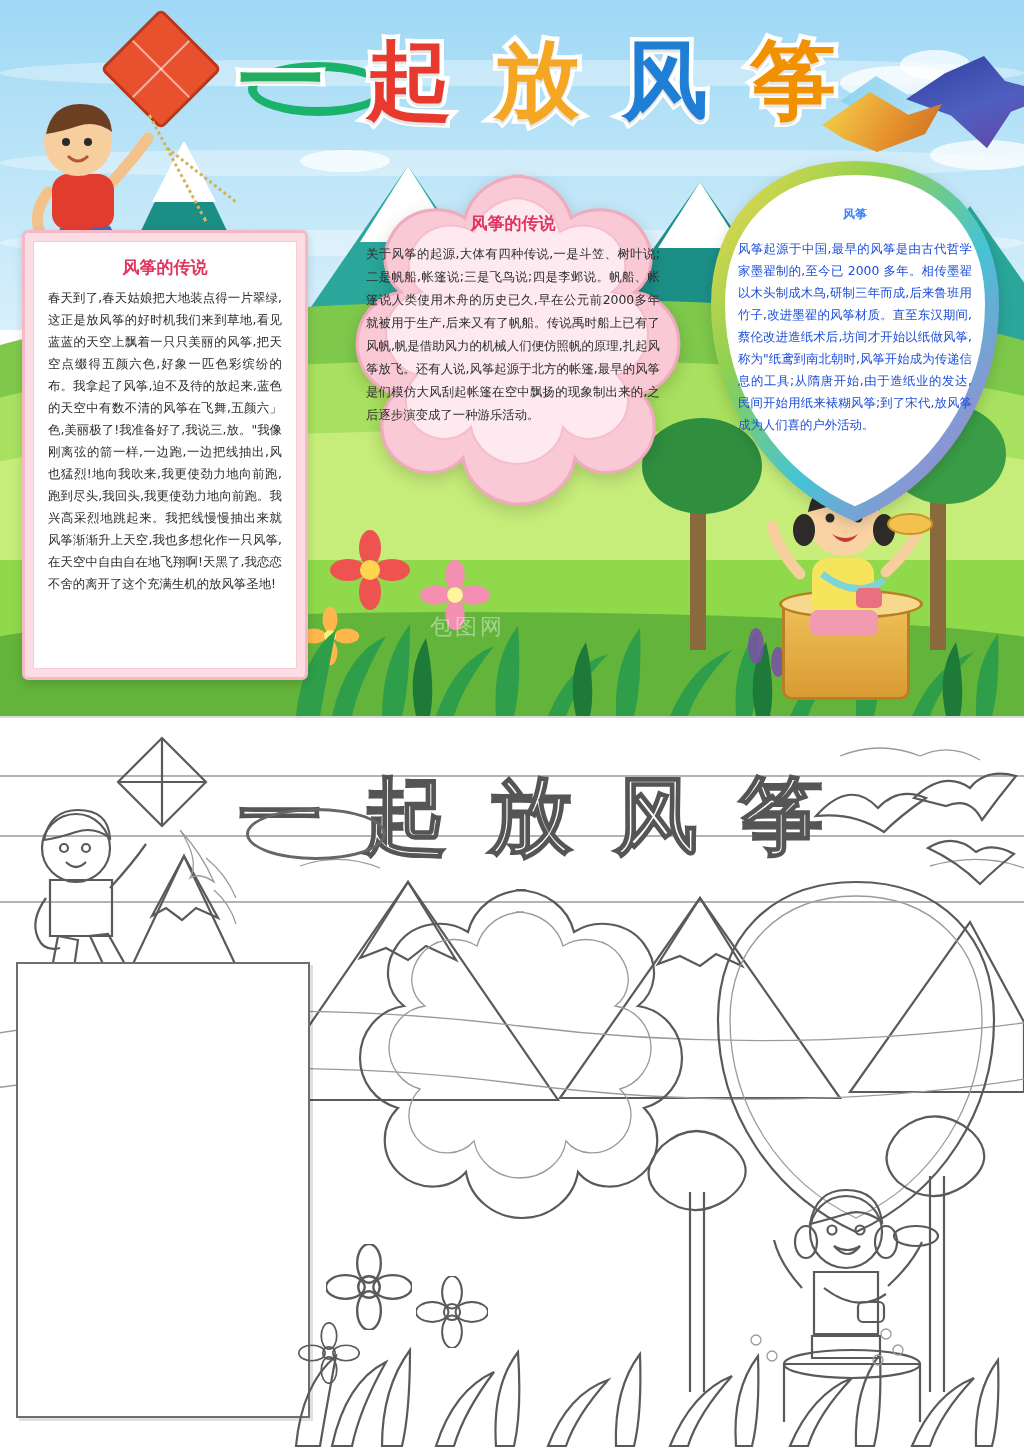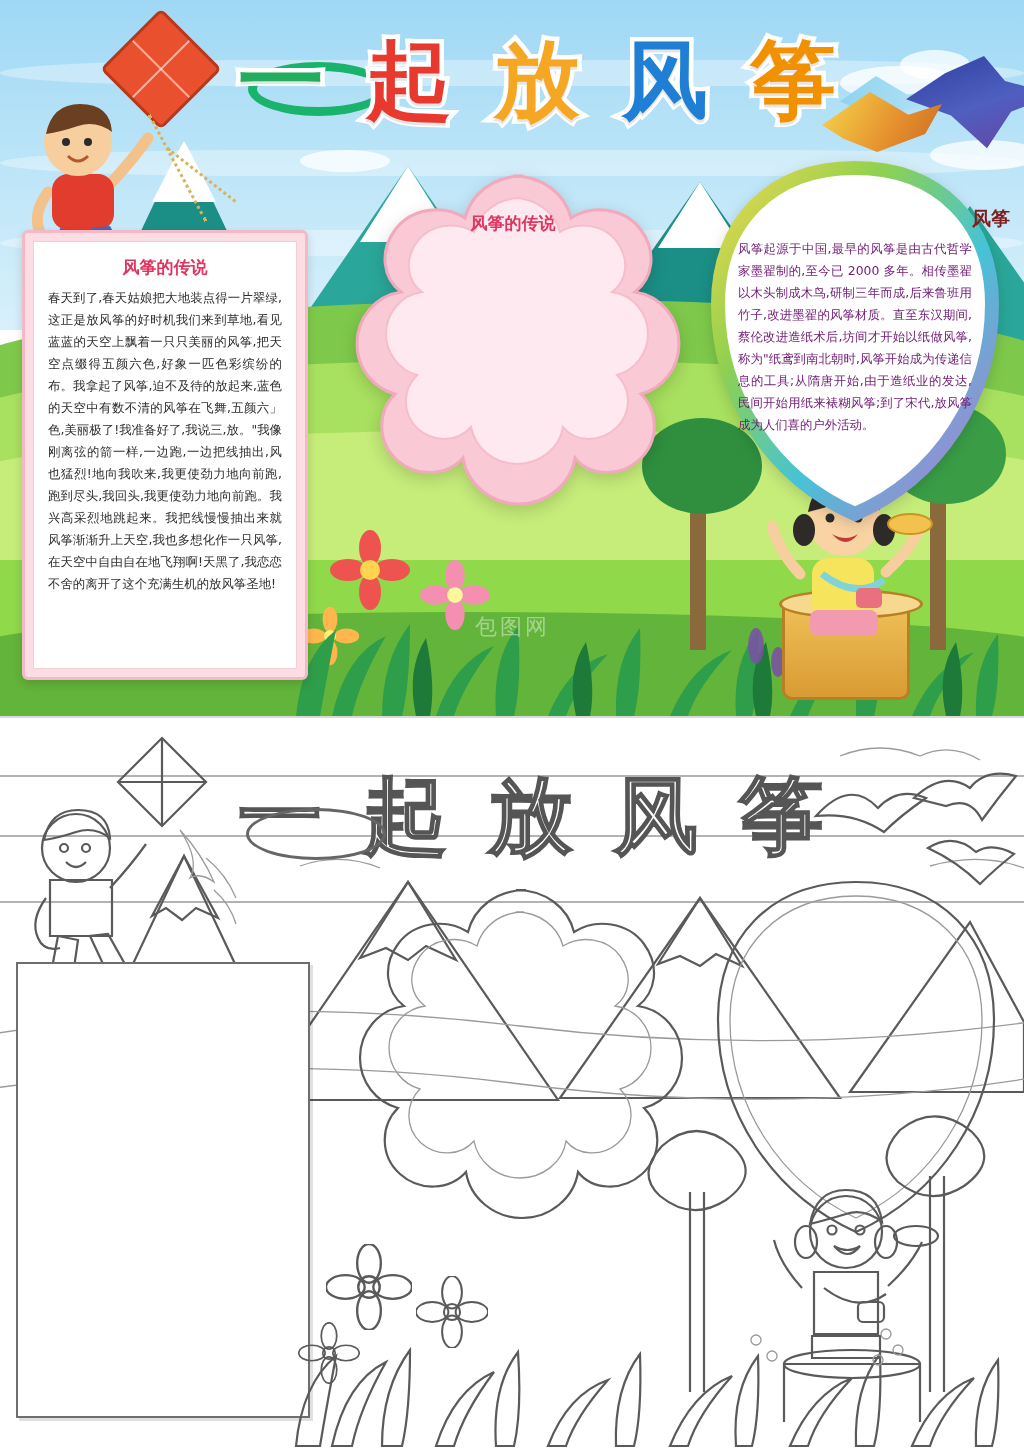--- a/index.html
+++ b/index.html
@@ -226,32 +226,32 @@
 
   
   .panel-balloon {
     position:absolute;
     left: 700px; top: 158px;
     width: 310px; height: 366px;
     z-index: 30;
   }
   .balloon-title {
     position:absolute; left:0; right:0; top: 48px;
-    text-align:right;
-    color:#7f1d1d;
-    font-size: 19px; font-weight:700;
+    text-align:center;
+    color:#3b82f6;
+    font-size: 12px; font-weight:700;
     font-family: "DejaVu Sans", sans-serif;
   }
   .balloon-text {
     position:absolute;
     left: 38px; top: 80px;
     width: 234px; height: 260px;
     font-size: 12.4px;
     line-height: 22px;
-    color:#701a75;
+    color:#1d4ed8;
     text-align: justify;
     font-family: "DejaVu Sans", sans-serif;
   }
 
   
   .flower-d { position:absolute; }
   .drum {
     position:absolute; left: 782px; top: 596px; width: 128px; height: 104px;
     background: linear-gradient(#f0c25a,#d99b33);
     border-radius: 10px;
@@ -310,21 +310,20 @@
   
   .watermark {
     position:absolute;
     left: 430px; top: 612px;
     font-size: 22px;
     color: rgba(255,255,255,0.42);
     letter-spacing: 3px;
     z-index: 35;
     font-family:"DejaVu Sans", sans-serif;
     pointer-events:none;
-    margin-left:45px;
   }
 </style>
 </head>
 <body>
 
 <div id="page">
 
   <div class="poster">
 
     <div class="sky"></div>
@@ -490,20 +489,21 @@
                  c18 -11 44 -8 57 10 c13 18 10 39 -5 50
                  c21 3 36 21 36 42 c0 19 -13 36 -31 41
                  c15 15 15 39 -2 54 c-16 14 -40 13 -52 -2
                  c-3 21 -23 37 -46 37 c-23 0 -42 -16 -46 -37
                  c-13 15 -37 16 -53 2 c-16 -15 -16 -39 -1 -54
                  c-18 -5 -31 -22 -31 -41 c0 -21 15 -39 36 -42
                  c-15 -11 -18 -32 -5 -50 c13 -18 39 -21 57 -10
                  c5 -19 23 -34 47 -34 z" fill="#fde9ef" stroke="#f6bdcd" stroke-width="2"></path>
       </svg>
       <div class="flower-title">风筝的传说</div>
+      <div class="flower-text">关于风筝的起源,大体有四种传说,一是斗笠、树叶说;二是帆船,帐篷说;三是飞鸟说;四是李邺说。帆船、帐篷说人类使用木舟的历史已久,早在公元前2000多年就被用于生产,后来又有了帆船。传说禹时船上已有了风帆,帆是借助风力的机械人们便仿照帆的原理,扎起风筝放飞。还有人说,风筝起源于北方的帐篷,最早的风筝是们模仿大风刮起帐篷在空中飘扬的现象制出来的,之后逐步演变成了一种游乐活动。</div>
     </div>
 
     <div class="panel-balloon">
       <svg viewBox="0 0 310 366" style="position:absolute;left:0;top:0;width:100%;height:100%;filter:drop-shadow(0 4px 7px rgba(0,0,0,0.15));">
         <defs>
           <linearGradient id="balloonRing" x1="0" y1="0" x2="1" y2="1">
             <stop offset="0%" stop-color="#f2d74e"></stop>
             <stop offset="30%" stop-color="#8fd14f"></stop>
             <stop offset="60%" stop-color="#45c3d6"></stop>
             <stop offset="100%" stop-color="#c46fd0"></stop>

